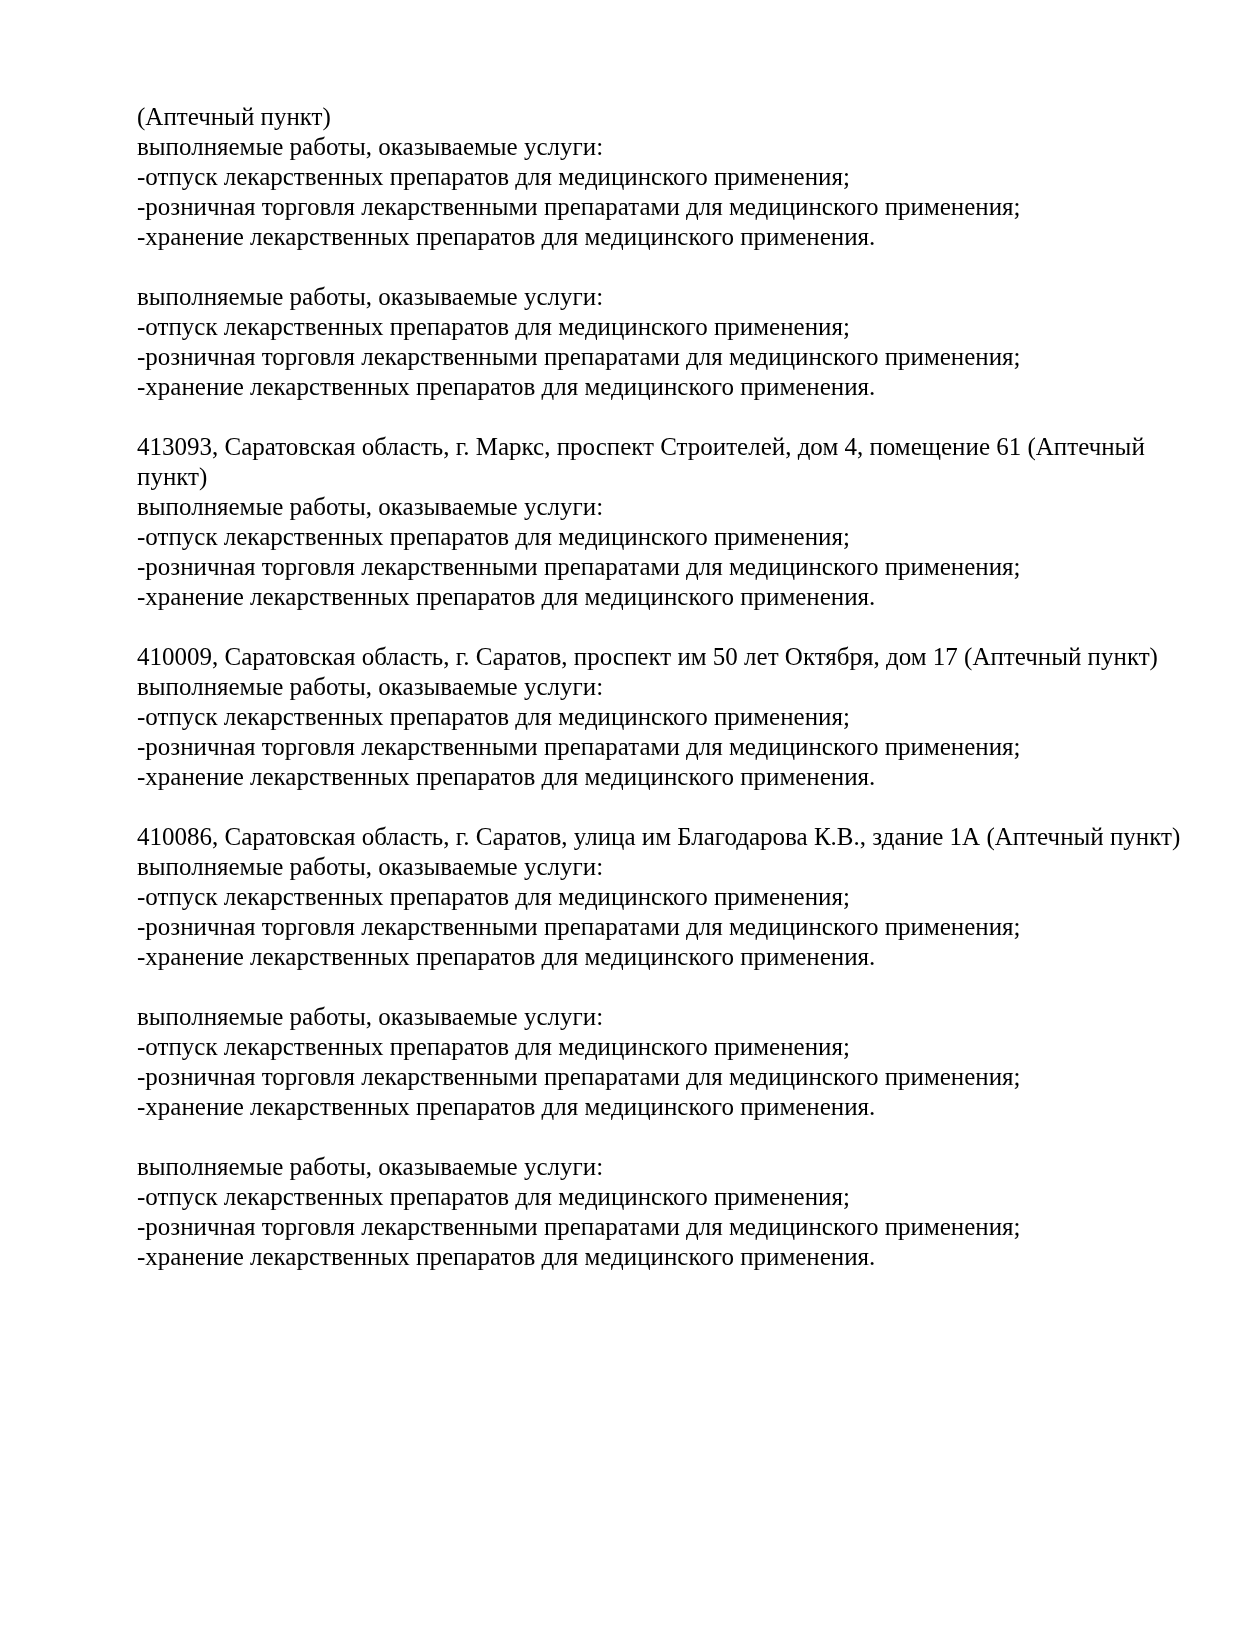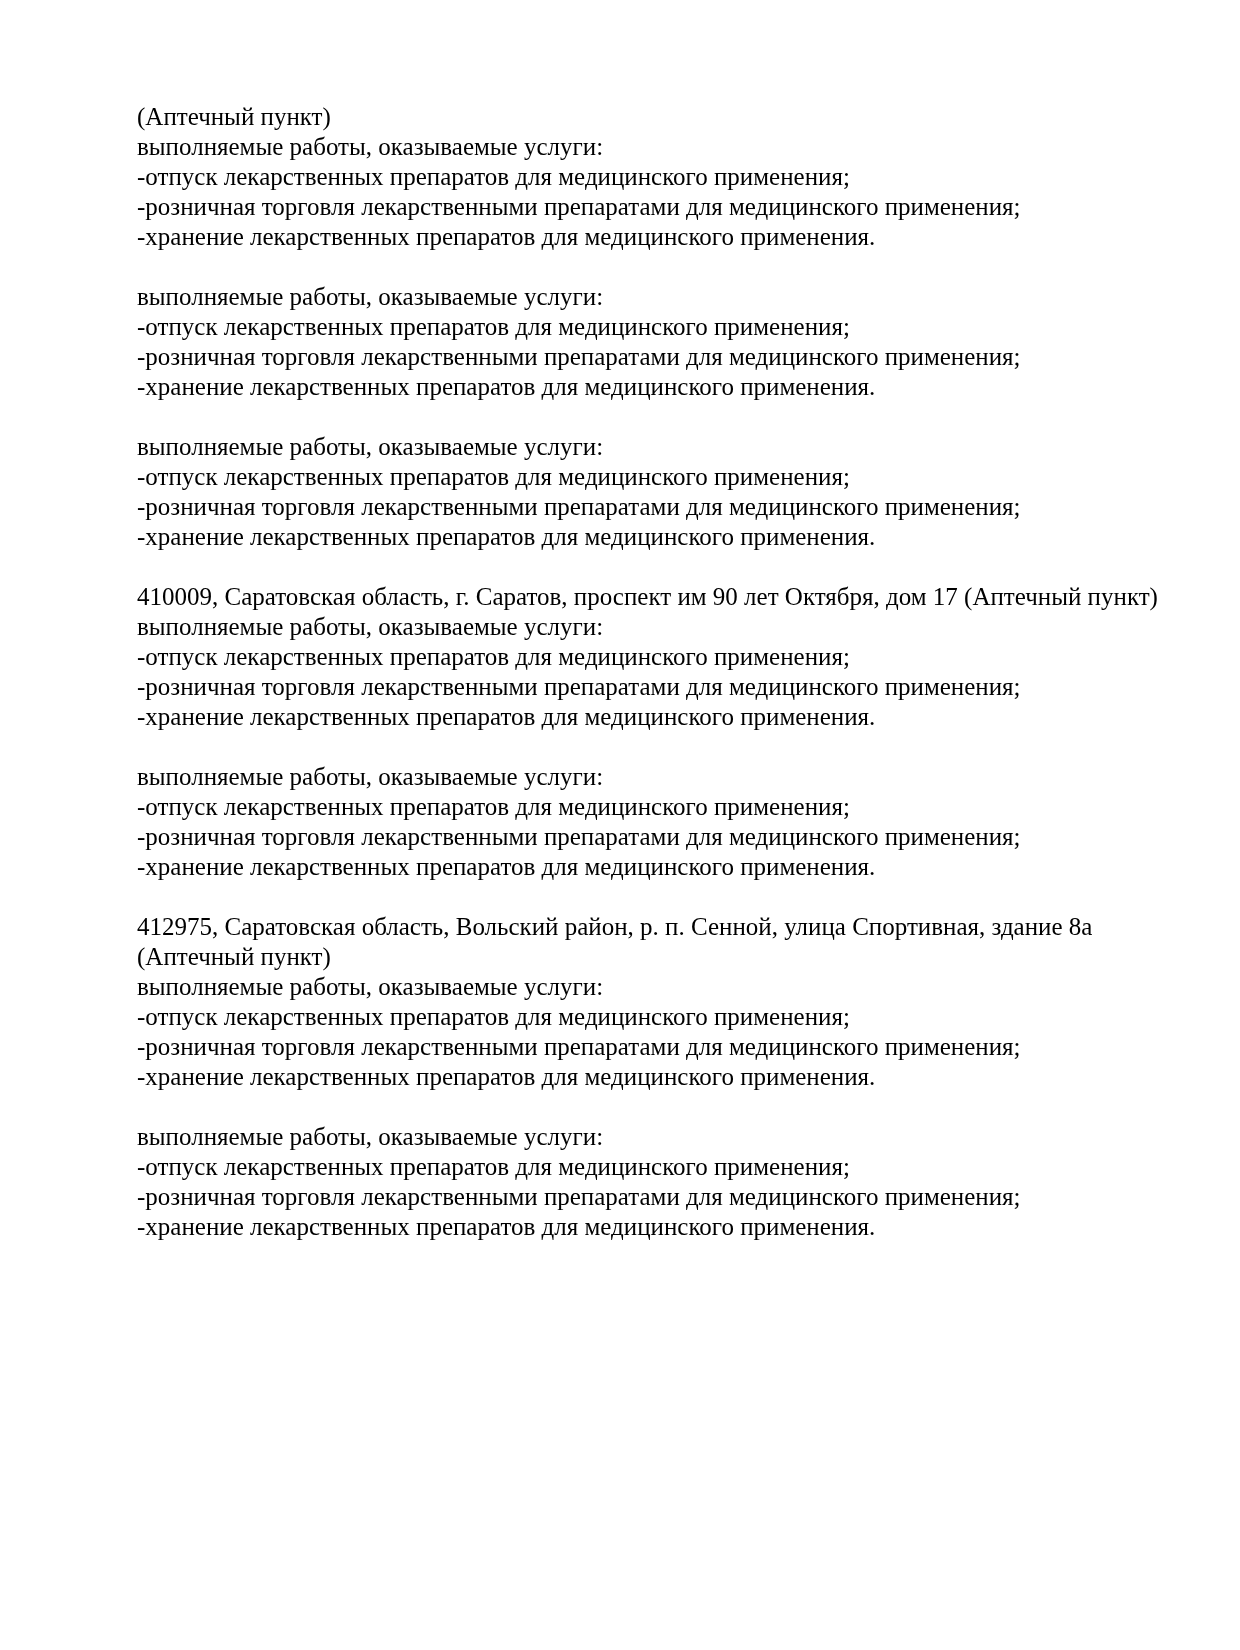--- a/index.html
+++ b/index.html
@@ -45,43 +45,44 @@
     </section>
 
   <section class="entry">
     <p class="services-heading">выполняемые работы, оказываемые услуги:</p>
   <p class="service-line">-отпуск лекарственных препаратов для медицинского применения;</p>
       <p class="service-line">-розничная торговля лекарственными препаратами для медицинского применения;</p>
       <p class="service-line">-хранение лекарственных препаратов для медицинского применения.</p>
     </section>
 
   <section class="entry">
+    <p class="address">413093, Саратовская область, г. Маркс, проспект Строителей, дом 4, помещение 61 (Аптечный пункт)</p>
     <p class="services-heading">выполняемые работы, оказываемые услуги:</p>
   <p class="service-line">-отпуск лекарственных препаратов для медицинского применения;</p>
       <p class="service-line">-розничная торговля лекарственными препаратами для медицинского применения;</p>
       <p class="service-line">-хранение лекарственных препаратов для медицинского применения.</p>
     </section>
 
   <section class="entry">
-    <p class="address">410009, Саратовская область, г. Саратов, проспект им 90 лет Октября, дом 17 (Аптечный пункт)</p>
+    <p class="address">410009, Саратовская область, г. Саратов, проспект им 50 лет Октября, дом 17 (Аптечный пункт)</p>
     <p class="services-heading">выполняемые работы, оказываемые услуги:</p>
   <p class="service-line">-отпуск лекарственных препаратов для медицинского применения;</p>
       <p class="service-line">-розничная торговля лекарственными препаратами для медицинского применения;</p>
       <p class="service-line">-хранение лекарственных препаратов для медицинского применения.</p>
     </section>
 
   <section class="entry">
+    <p class="address">410086, Саратовская область, г. Саратов, улица им Благодарова К.В., здание 1А (Аптечный пункт)</p>
     <p class="services-heading">выполняемые работы, оказываемые услуги:</p>
   <p class="service-line">-отпуск лекарственных препаратов для медицинского применения;</p>
       <p class="service-line">-розничная торговля лекарственными препаратами для медицинского применения;</p>
       <p class="service-line">-хранение лекарственных препаратов для медицинского применения.</p>
     </section>
 
   <section class="entry">
-    <p class="address">412975, Саратовская область, Вольский район, р. п. Сенной, улица Спортивная, здание 8а (Аптечный пункт)</p>
     <p class="services-heading">выполняемые работы, оказываемые услуги:</p>
   <p class="service-line">-отпуск лекарственных препаратов для медицинского применения;</p>
       <p class="service-line">-розничная торговля лекарственными препаратами для медицинского применения;</p>
       <p class="service-line">-хранение лекарственных препаратов для медицинского применения.</p>
     </section>
 
   <section class="entry">
     <p class="services-heading">выполняемые работы, оказываемые услуги:</p>
   <p class="service-line">-отпуск лекарственных препаратов для медицинского применения;</p>
       <p class="service-line">-розничная торговля лекарственными препаратами для медицинского применения;</p>

